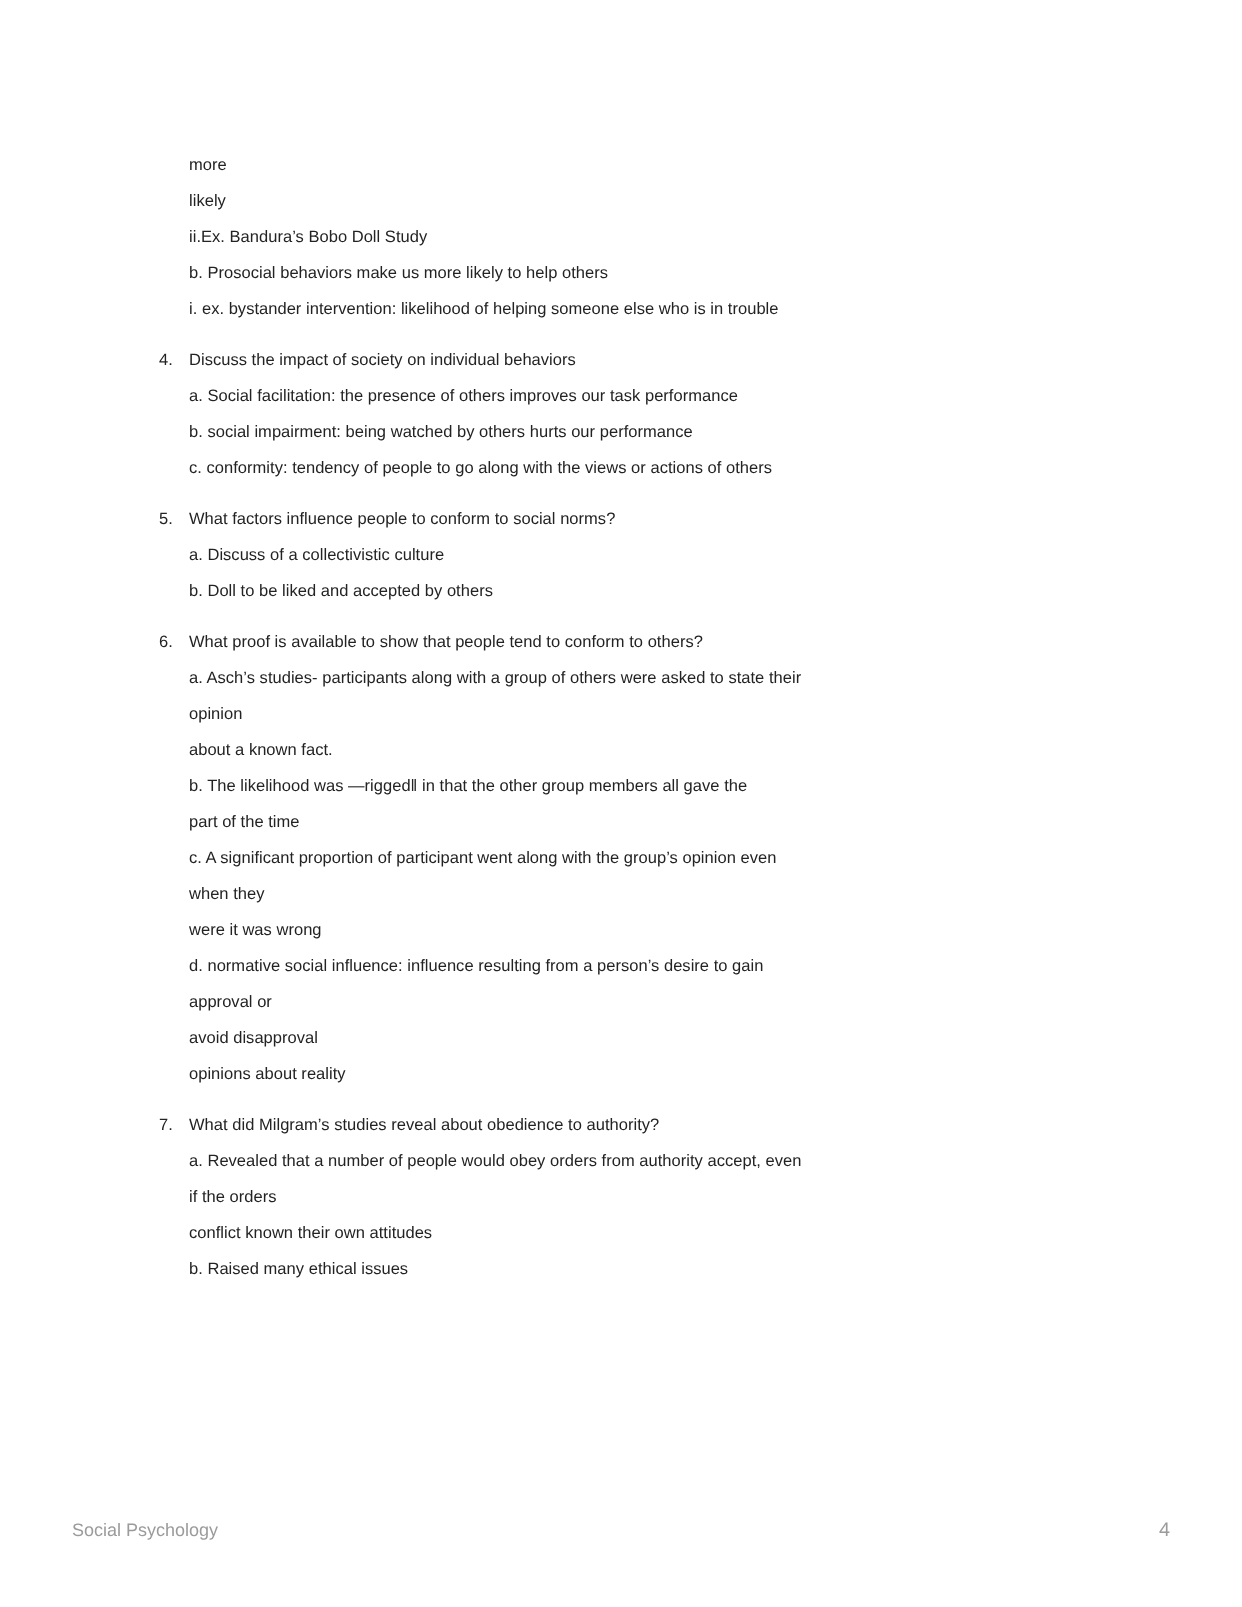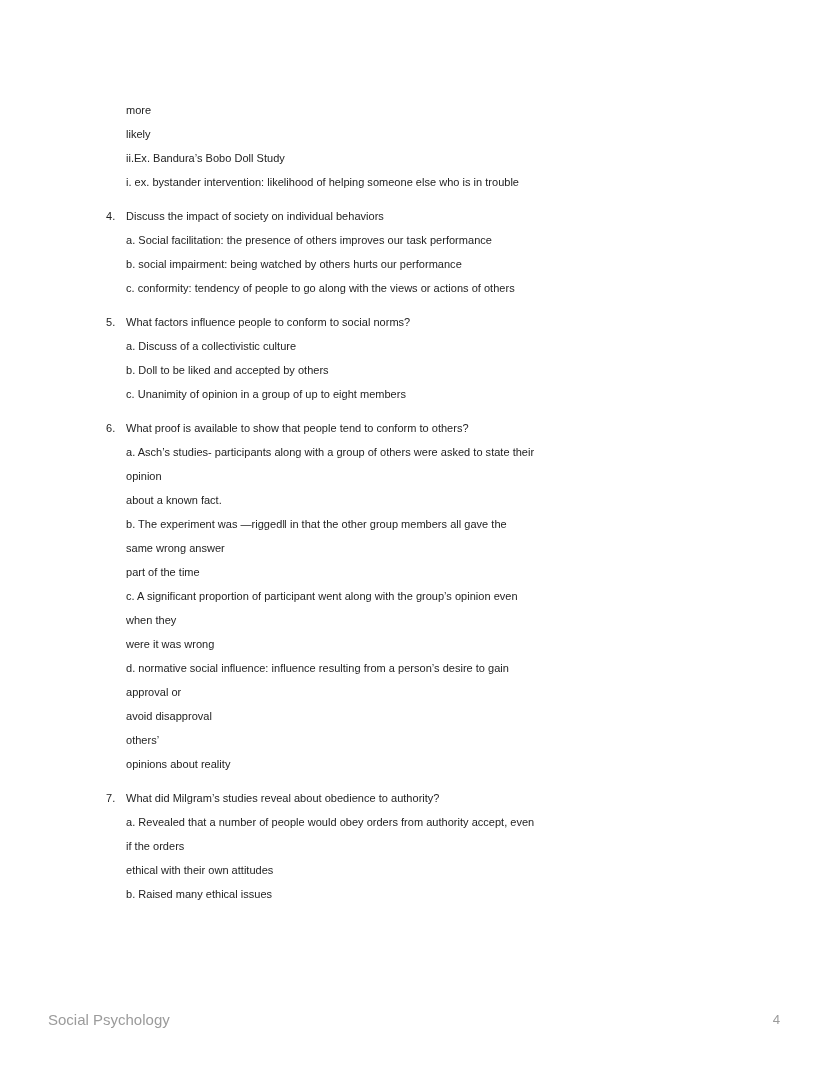--- a/index.html
+++ b/index.html
@@ -55,21 +55,21 @@
     position: absolute;
     left: 0;
     top: 1010px;
     width: 828px;
     height: 22px;
   }
   .footer-left {
     position: absolute;
     left: 48px;
     top: 0;
-    font-size: 15px;
+    font-size: 12px;
     line-height: 20px;
     color: #9b9b9b;
     font-family: "Liberation Sans", sans-serif;
   }
   .footer-right {
     position: absolute;
     right: 48px;
     top: 0;
     font-size: 13.2px;
     line-height: 20px;
@@ -80,56 +80,54 @@
 </head>
 <body>
 
 <div class="page">
 
   <div class="content">
       <div class="group">
         <div class="line sub"><span class="marker"></span><span class="line-text">more</span></div>
         <div class="line sub"><span class="marker"></span><span class="line-text">likely</span></div>
         <div class="line sub"><span class="marker"></span><span class="line-text">ii.Ex. Bandura’s Bobo Doll Study</span></div>
+        <div class="line sub"><span class="marker"></span><span class="line-text">b. Prosocial behaviors make us more likely to help others</span></div>
         <div class="line sub"><span class="marker"></span><span class="line-text">i. ex. bystander intervention: likelihood of helping someone else who is in trouble</span></div>
       </div>
       <div class="group">
         <div class="line"><span class="marker">4.</span><span class="line-text">Discuss the impact of society on individual behaviors</span></div>
         <div class="line sub"><span class="marker"></span><span class="line-text">a. Social facilitation: the presence of others improves our task performance</span></div>
         <div class="line sub"><span class="marker"></span><span class="line-text">b. social impairment: being watched by others hurts our performance</span></div>
         <div class="line sub"><span class="marker"></span><span class="line-text">c. conformity: tendency of people to go along with the views or actions of others</span></div>
       </div>
       <div class="group">
         <div class="line"><span class="marker">5.</span><span class="line-text">What factors influence people to conform to social norms?</span></div>
         <div class="line sub"><span class="marker"></span><span class="line-text">a. Discuss of a collectivistic culture</span></div>
         <div class="line sub"><span class="marker"></span><span class="line-text">b. Doll to be liked and accepted by others</span></div>
-        <div class="line sub"><span class="marker"></span><span class="line-text">c. Unanimity of opinion in a group of up to eight members</span></div>
       </div>
       <div class="group">
         <div class="line"><span class="marker">6.</span><span class="line-text">What proof is available to show that people tend to conform to others?</span></div>
         <div class="line sub"><span class="marker"></span><span class="line-text">a. Asch’s studies- participants along with a group of others were asked to state their</span></div>
         <div class="line sub"><span class="marker"></span><span class="line-text">opinion</span></div>
         <div class="line sub"><span class="marker"></span><span class="line-text">about a known fact.</span></div>
-        <div class="line sub"><span class="marker"></span><span class="line-text">b. The experiment was —riggedǁ in that the other group members all gave the</span></div>
-        <div class="line sub"><span class="marker"></span><span class="line-text">same wrong answer</span></div>
+        <div class="line sub"><span class="marker"></span><span class="line-text">b. The likelihood was —riggedǁ in that the other group members all gave the</span></div>
         <div class="line sub"><span class="marker"></span><span class="line-text">part of the time</span></div>
         <div class="line sub"><span class="marker"></span><span class="line-text">c. A significant proportion of participant went along with the group’s opinion even</span></div>
         <div class="line sub"><span class="marker"></span><span class="line-text">when they</span></div>
         <div class="line sub"><span class="marker"></span><span class="line-text">were it was wrong</span></div>
         <div class="line sub"><span class="marker"></span><span class="line-text">d. normative social influence: influence resulting from a person’s desire to gain</span></div>
         <div class="line sub"><span class="marker"></span><span class="line-text">approval or</span></div>
         <div class="line sub"><span class="marker"></span><span class="line-text">avoid disapproval</span></div>
-        <div class="line sub"><span class="marker"></span><span class="line-text">others’</span></div>
         <div class="line sub"><span class="marker"></span><span class="line-text">opinions about reality</span></div>
       </div>
       <div class="group">
         <div class="line"><span class="marker">7.</span><span class="line-text">What did Milgram’s studies reveal about obedience to authority?</span></div>
         <div class="line sub"><span class="marker"></span><span class="line-text">a. Revealed that a number of people would obey orders from authority accept, even</span></div>
         <div class="line sub"><span class="marker"></span><span class="line-text">if the orders</span></div>
-        <div class="line sub"><span class="marker"></span><span class="line-text">ethical with their own attitudes</span></div>
+        <div class="line sub"><span class="marker"></span><span class="line-text">conflict known their own attitudes</span></div>
         <div class="line sub"><span class="marker"></span><span class="line-text">b. Raised many ethical issues</span></div>
       </div>
     </div>
 
   <div class="footer">
     <div class="footer-left">Social Psychology</div>
     <div class="footer-right">4</div>
   </div>
 
 </div>

